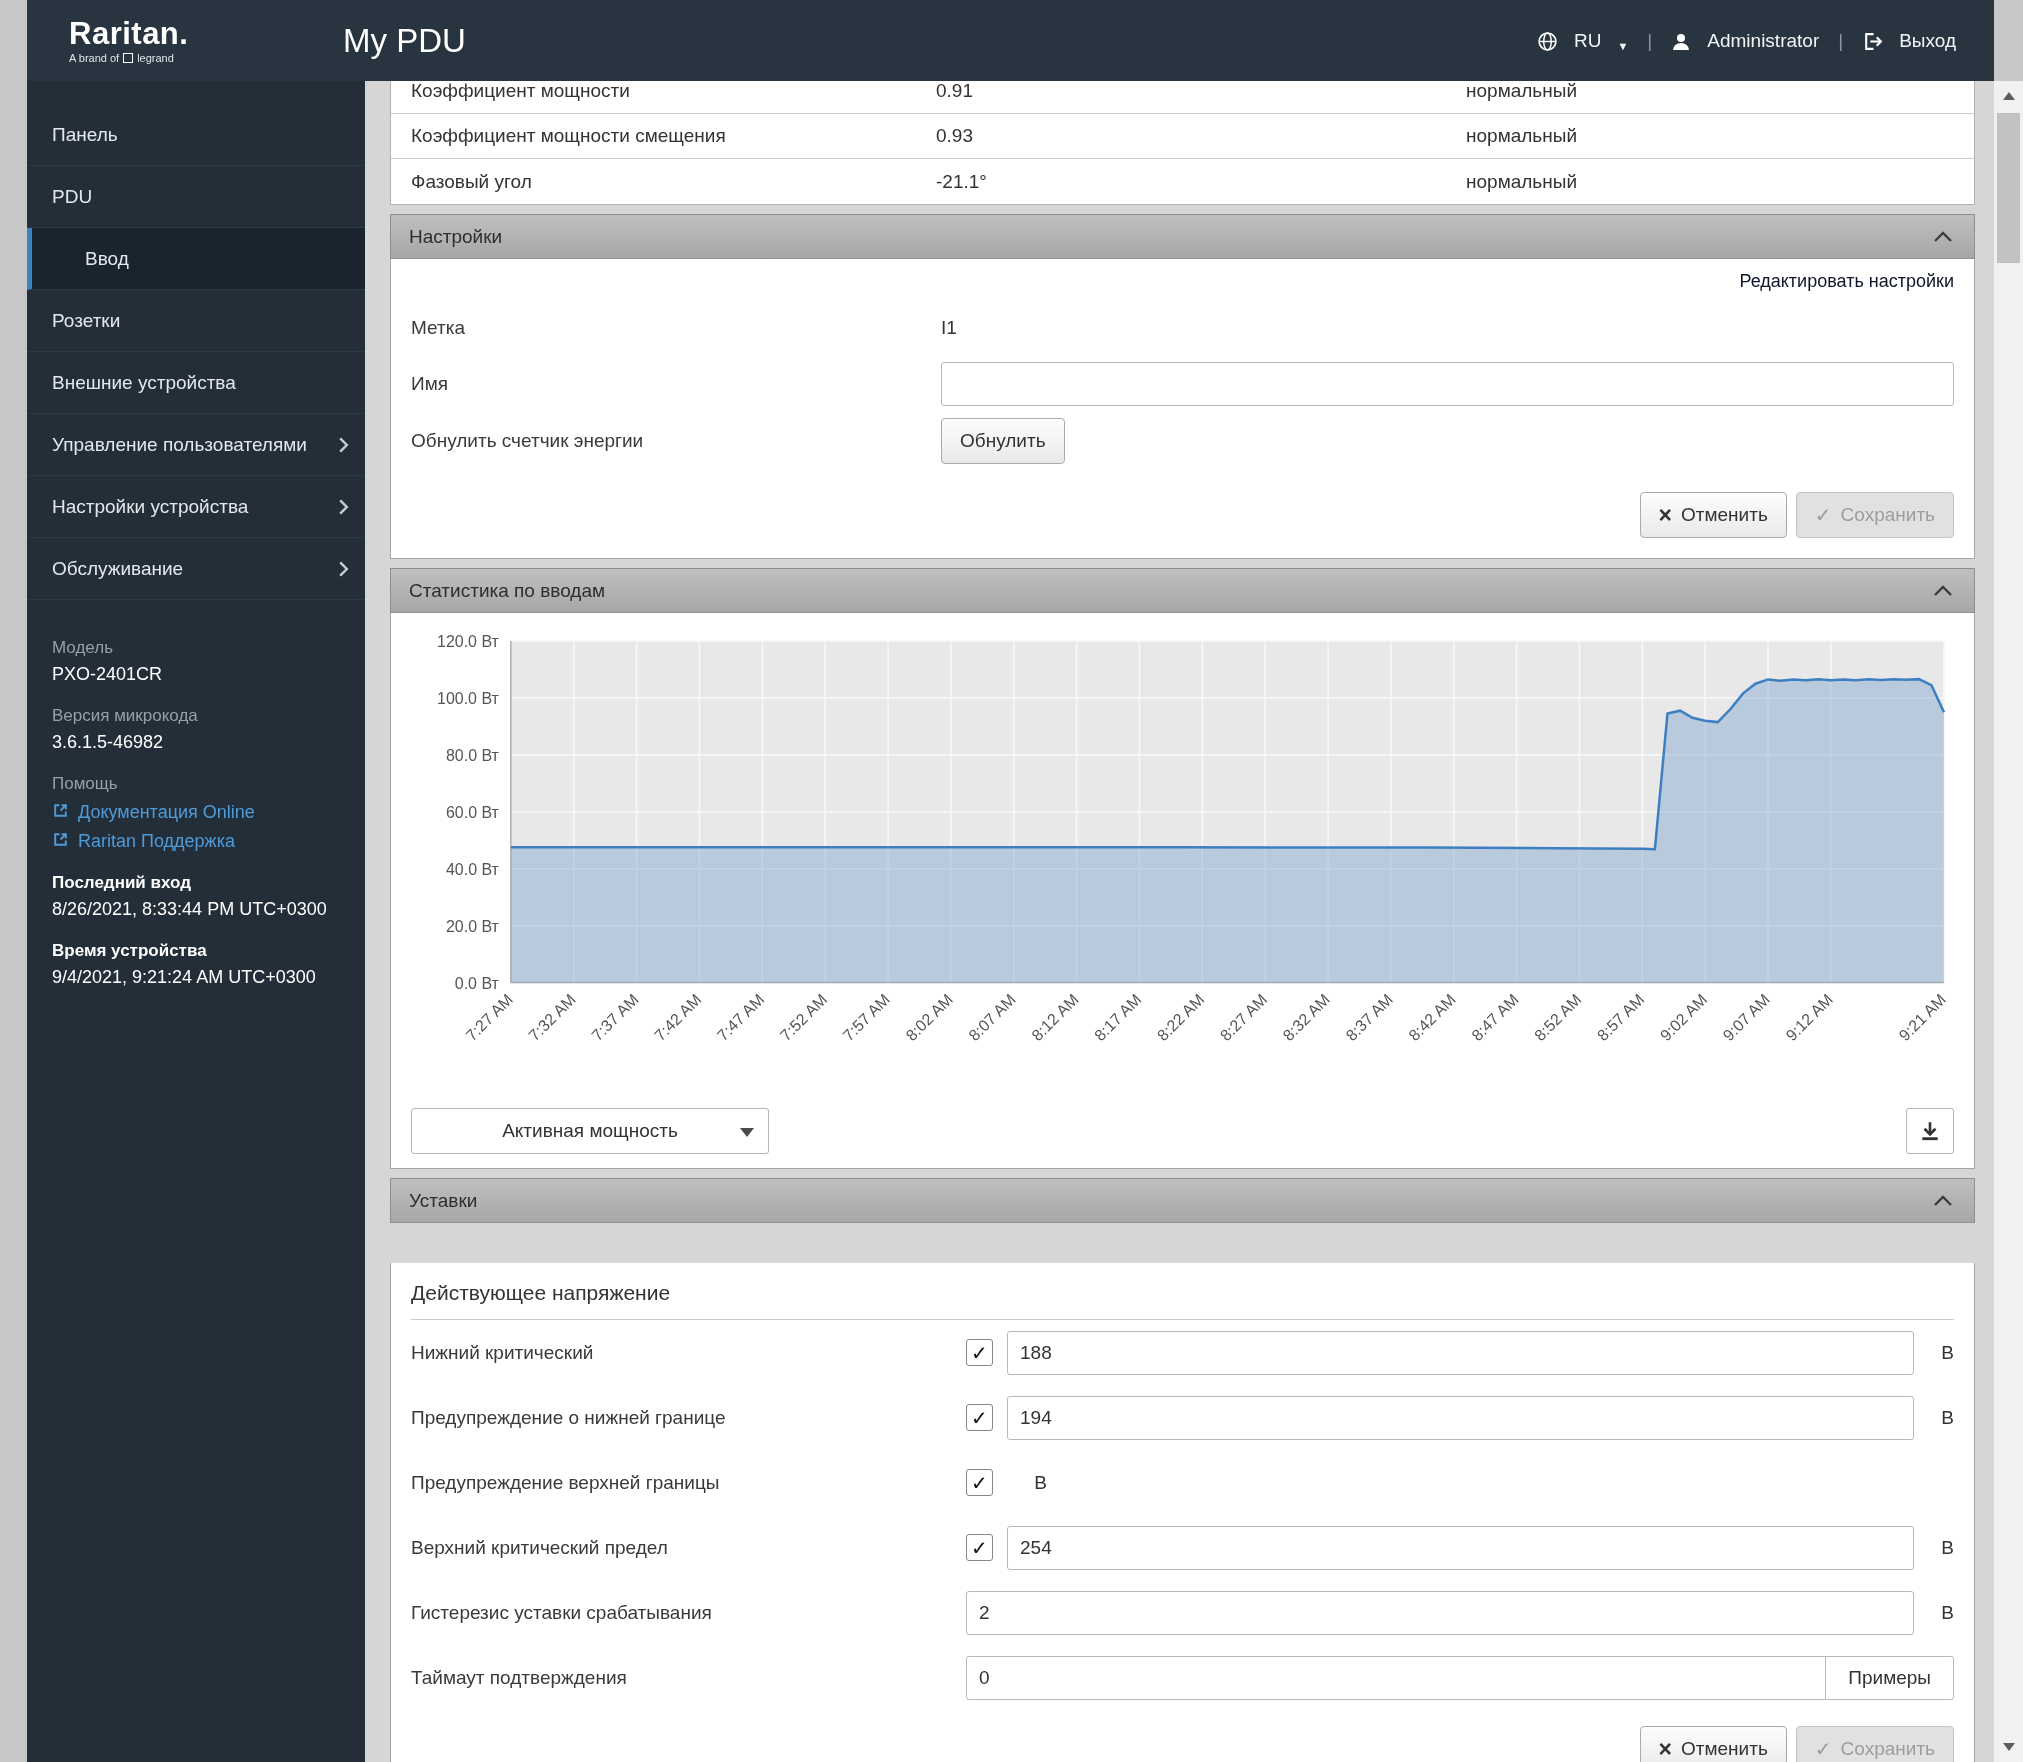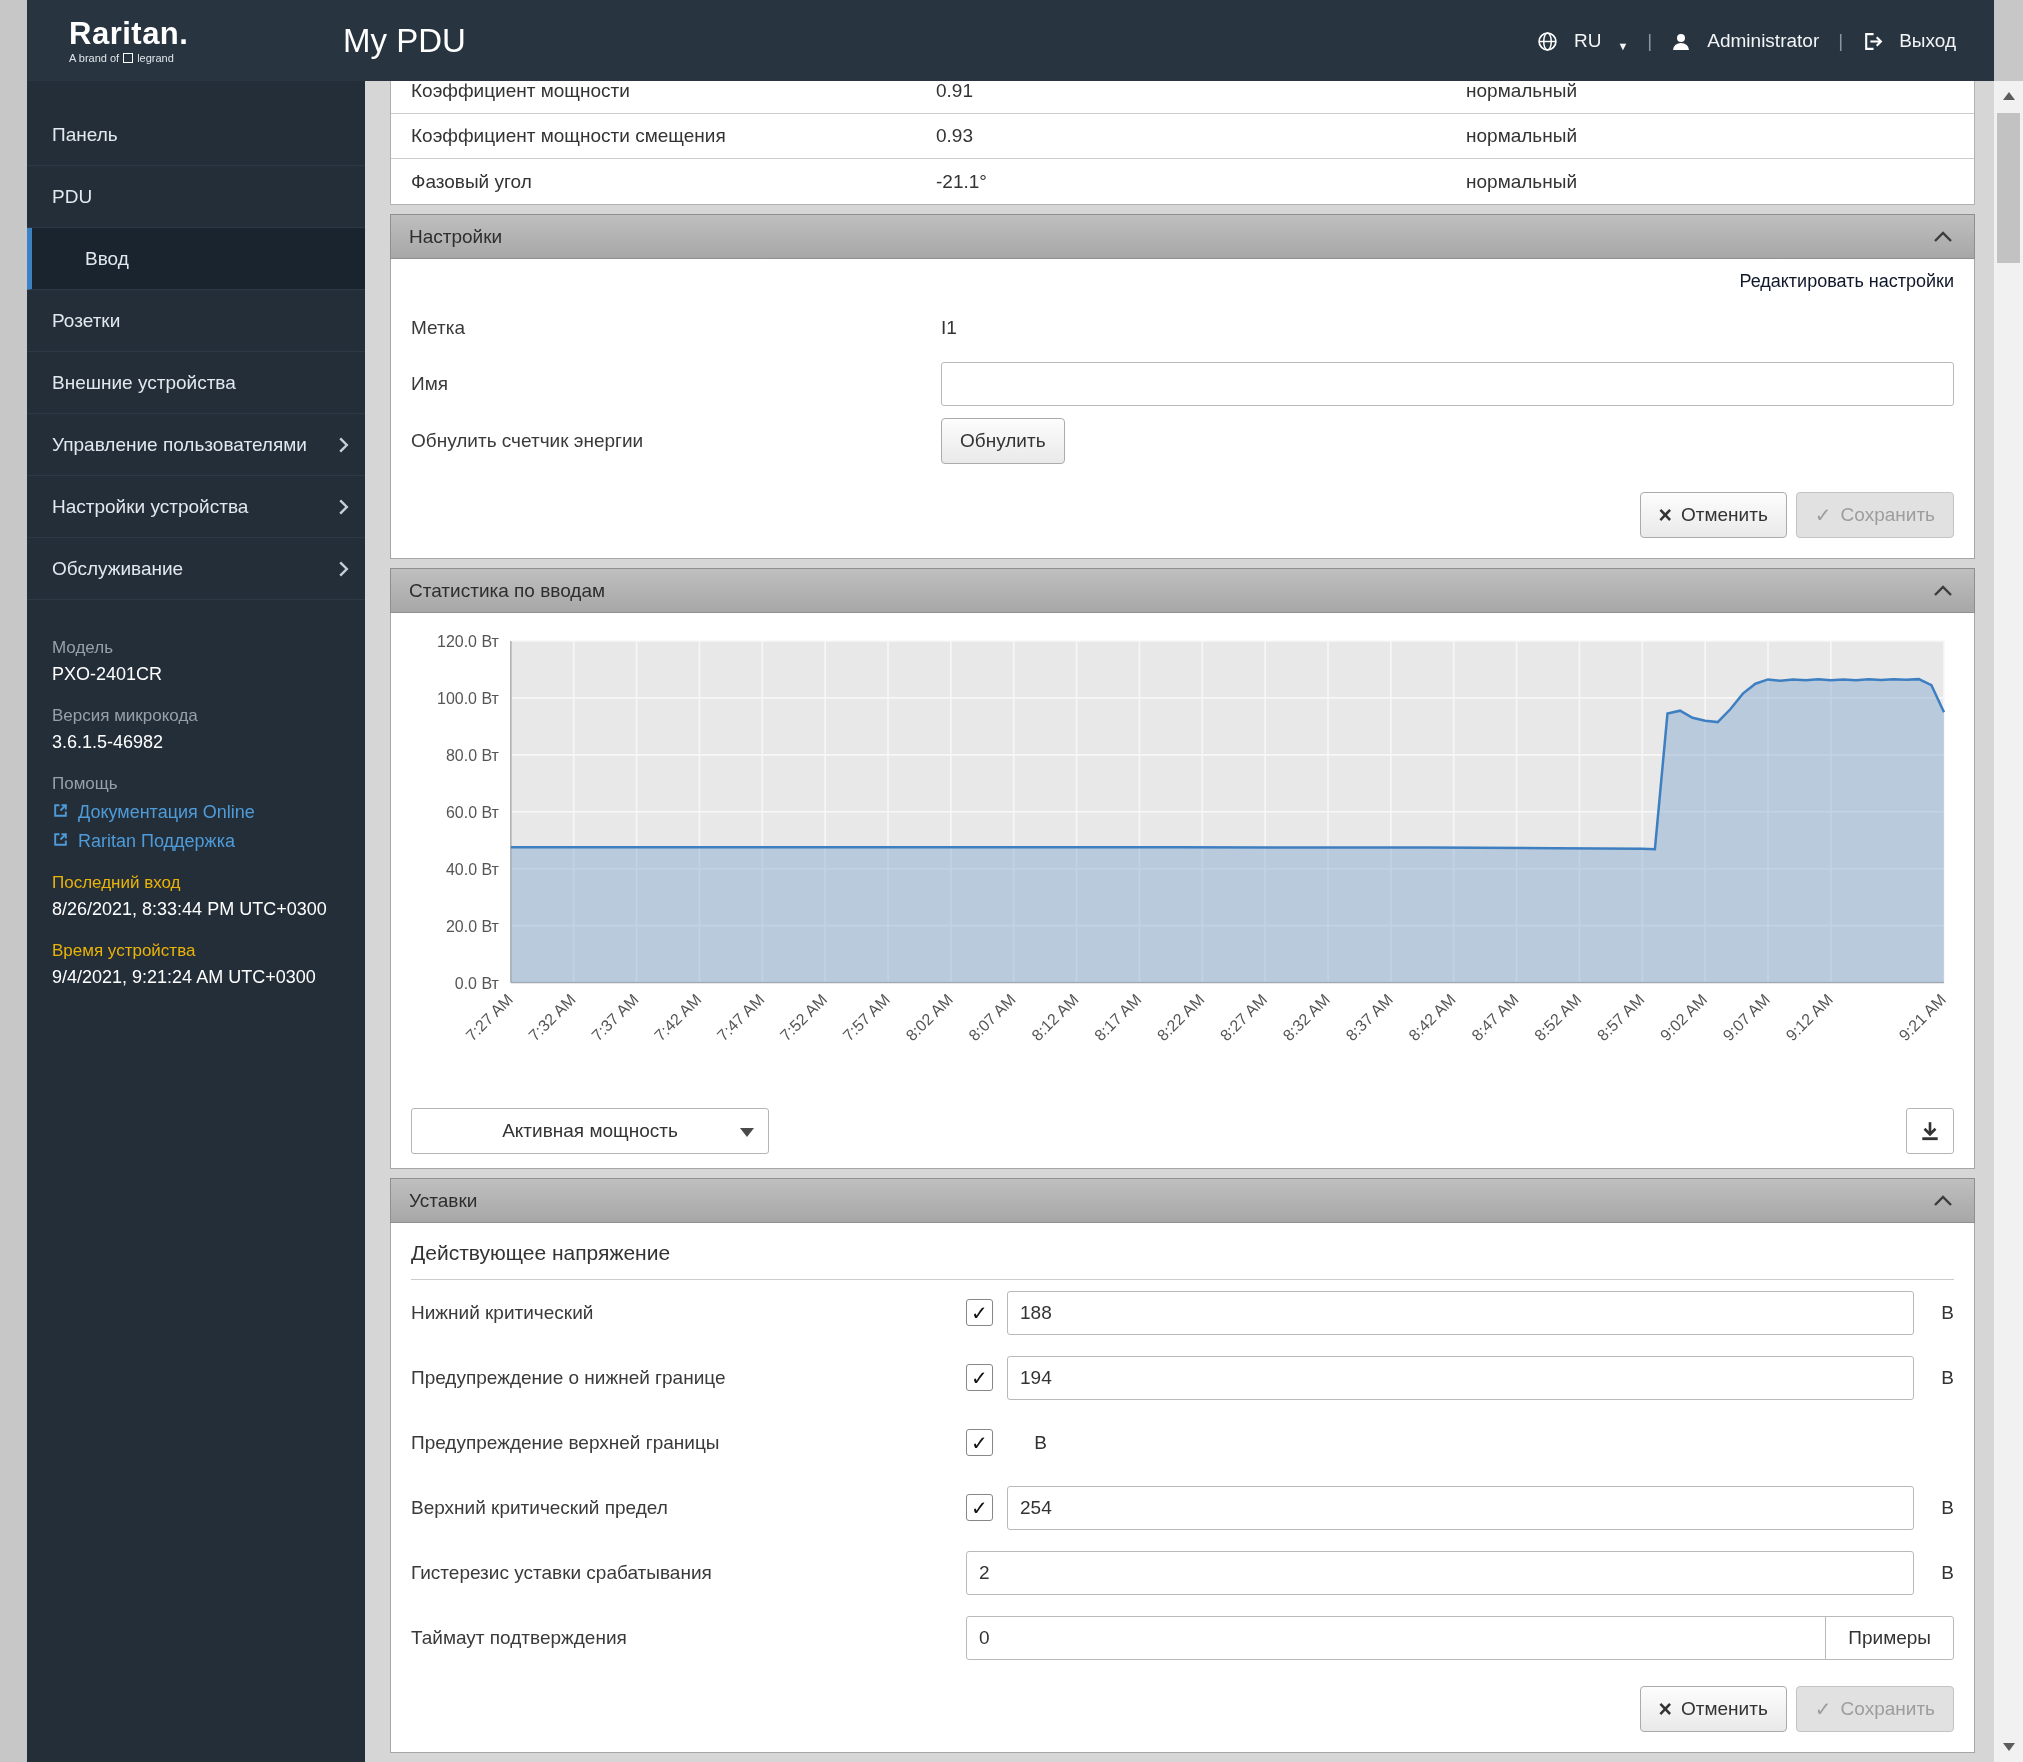--- a/index.html
+++ b/index.html
@@ -30,21 +30,21 @@
   
   .sidebar { position:absolute; left:0; top:81px; width:338px; height:1681px; background:#232e39; }
   .nav { padding-top:23px; }
   .nav-item { height:62px; display:flex; align-items:center; padding:0 16px 0 25px;
               color:#e2e8ed; font-size:19px; border-bottom:1px solid #2c3843; cursor:pointer; }
   .nav-item .chev { margin-left:auto; display:flex; }
   .nav-item.active { background:#19242e; border-left:5px solid #3b82c4; padding-left:53px; }
   .side-info { padding:38px 25px 0; }
   .info-block { margin-bottom:21px; }
   .info-label { color:#95a0aa; font-size:17px; margin-bottom:6px; }
-  .info-label.blue { color:#eab308; }
+  .info-label.blue { color:#ffffff;font-weight:bold; }
   .info-value { color:#ffffff; font-size:18px; }
   .info-link { color:#4f9bd8; font-size:18px; display:flex; align-items:flex-start; gap:9px;
                margin-top:8px; text-decoration:none; cursor:pointer; }
 
   
   .content { position:absolute; left:338px; top:81px; width:1629px; height:1681px;
              background:#d6d6d6; padding:0 19px 0 25px; overflow:hidden; }
 
   .sensor-table { margin-top:-13px; background:#fff; border:1px solid #b1b1b1; }
   .sensor-row { display:flex; align-items:center; height:45px; border-bottom:1px solid #ccc;
@@ -87,21 +87,21 @@
   .selectbox { position:relative; width:358px; height:46px; border:1px solid #b5b5b5; border-radius:3px;
                background:#fff; display:flex; align-items:center; justify-content:center;
                font-size:19px; color:#333; cursor:pointer; }
   .selectbox .tri { position:absolute; right:14px; top:19px; width:0; height:0;
                     border-left:7px solid transparent; border-right:7px solid transparent;
                     border-top:9px solid #4a4a4a; }
   .icon-btn { width:48px; height:46px; border:1px solid #b5b5b5; border-radius:3px;
               background:#fff; display:flex; align-items:center; justify-content:center; cursor:pointer; }
 
   
-  .subtitle { font-size:21px; color:#333; padding:18px 0 14px; }
+  .subtitle { font-size:21px; color:#333; padding:18px 0 14px;margin-top:40px; }
   .rule { border:none; border-top:1px solid #ccc; }
   .th-row { display:flex; align-items:center; height:65px; font-size:19px; color:#3a3a3a; }
   .th-label { width:555px; flex-shrink:0; }
   .checkbox { width:27px; height:27px; border:1px solid #878787; border-radius:3px; background:#fff;
               display:flex; align-items:center; justify-content:center; margin-right:14px;
               font-size:20px; color:#111; cursor:pointer; flex-shrink:0; }
   .unit { width:28px; text-align:right; margin-left:12px; color:#333; }
   .addon-btn { height:44px; padding:0 22px; border:1px solid #b9b9b9; margin-left:-1px;
                border-radius:0 3px 3px 0; background:#fff; font-size:19px; color:#333;
                cursor:pointer; font-family:"Liberation Sans",sans-serif; }

